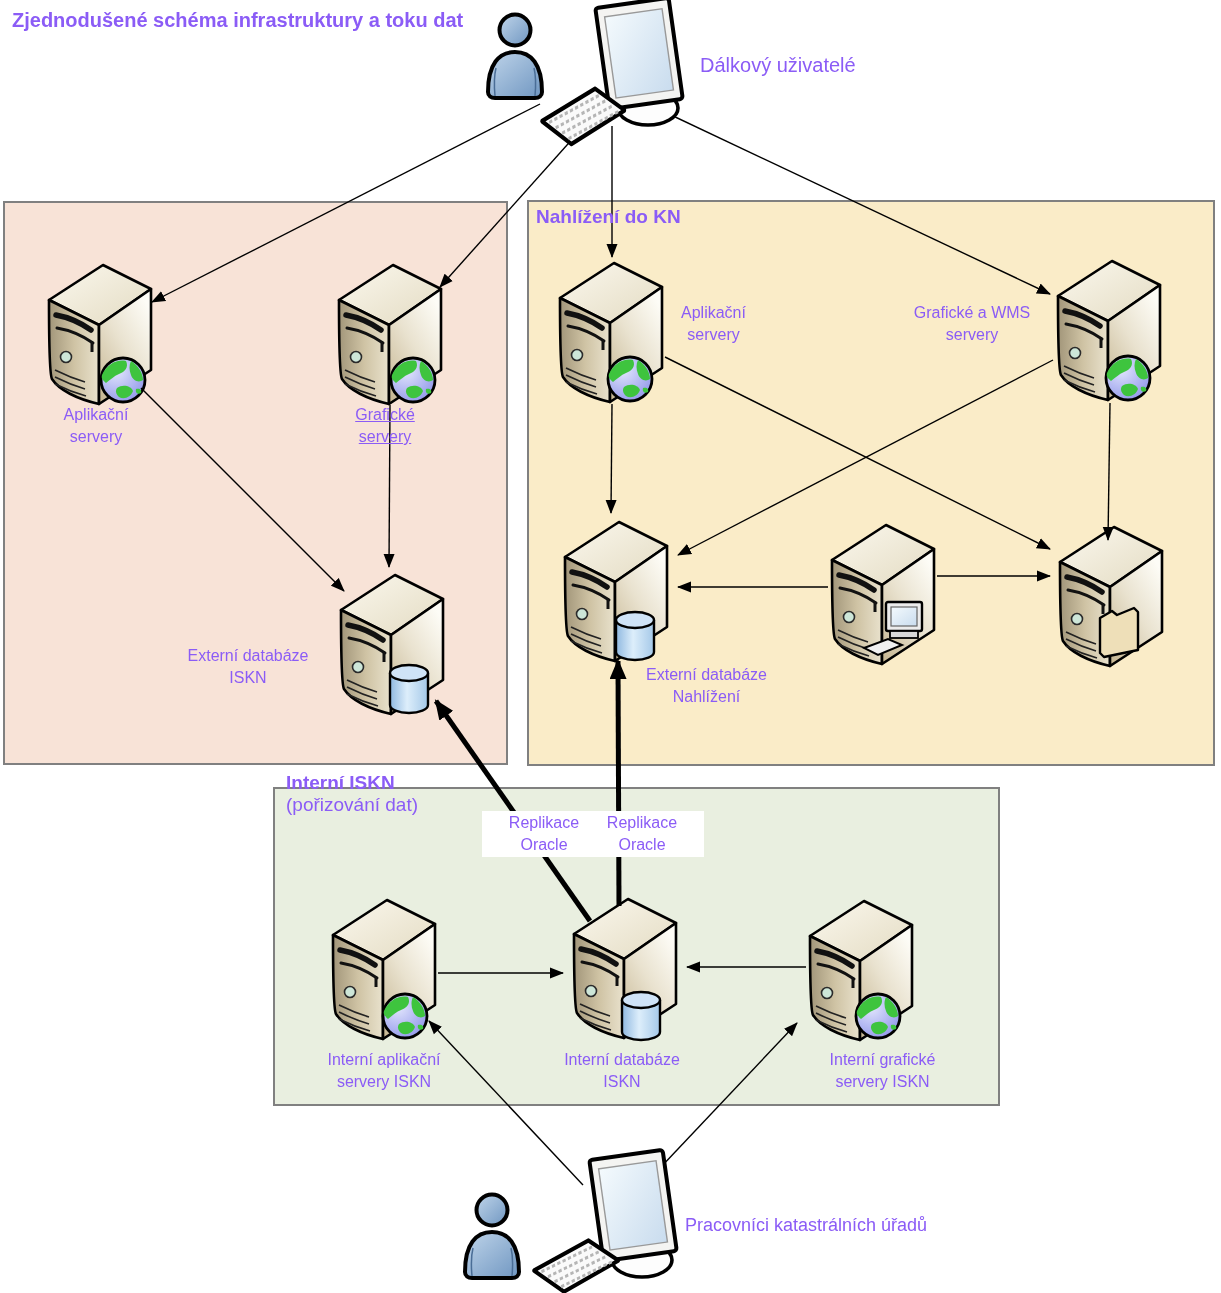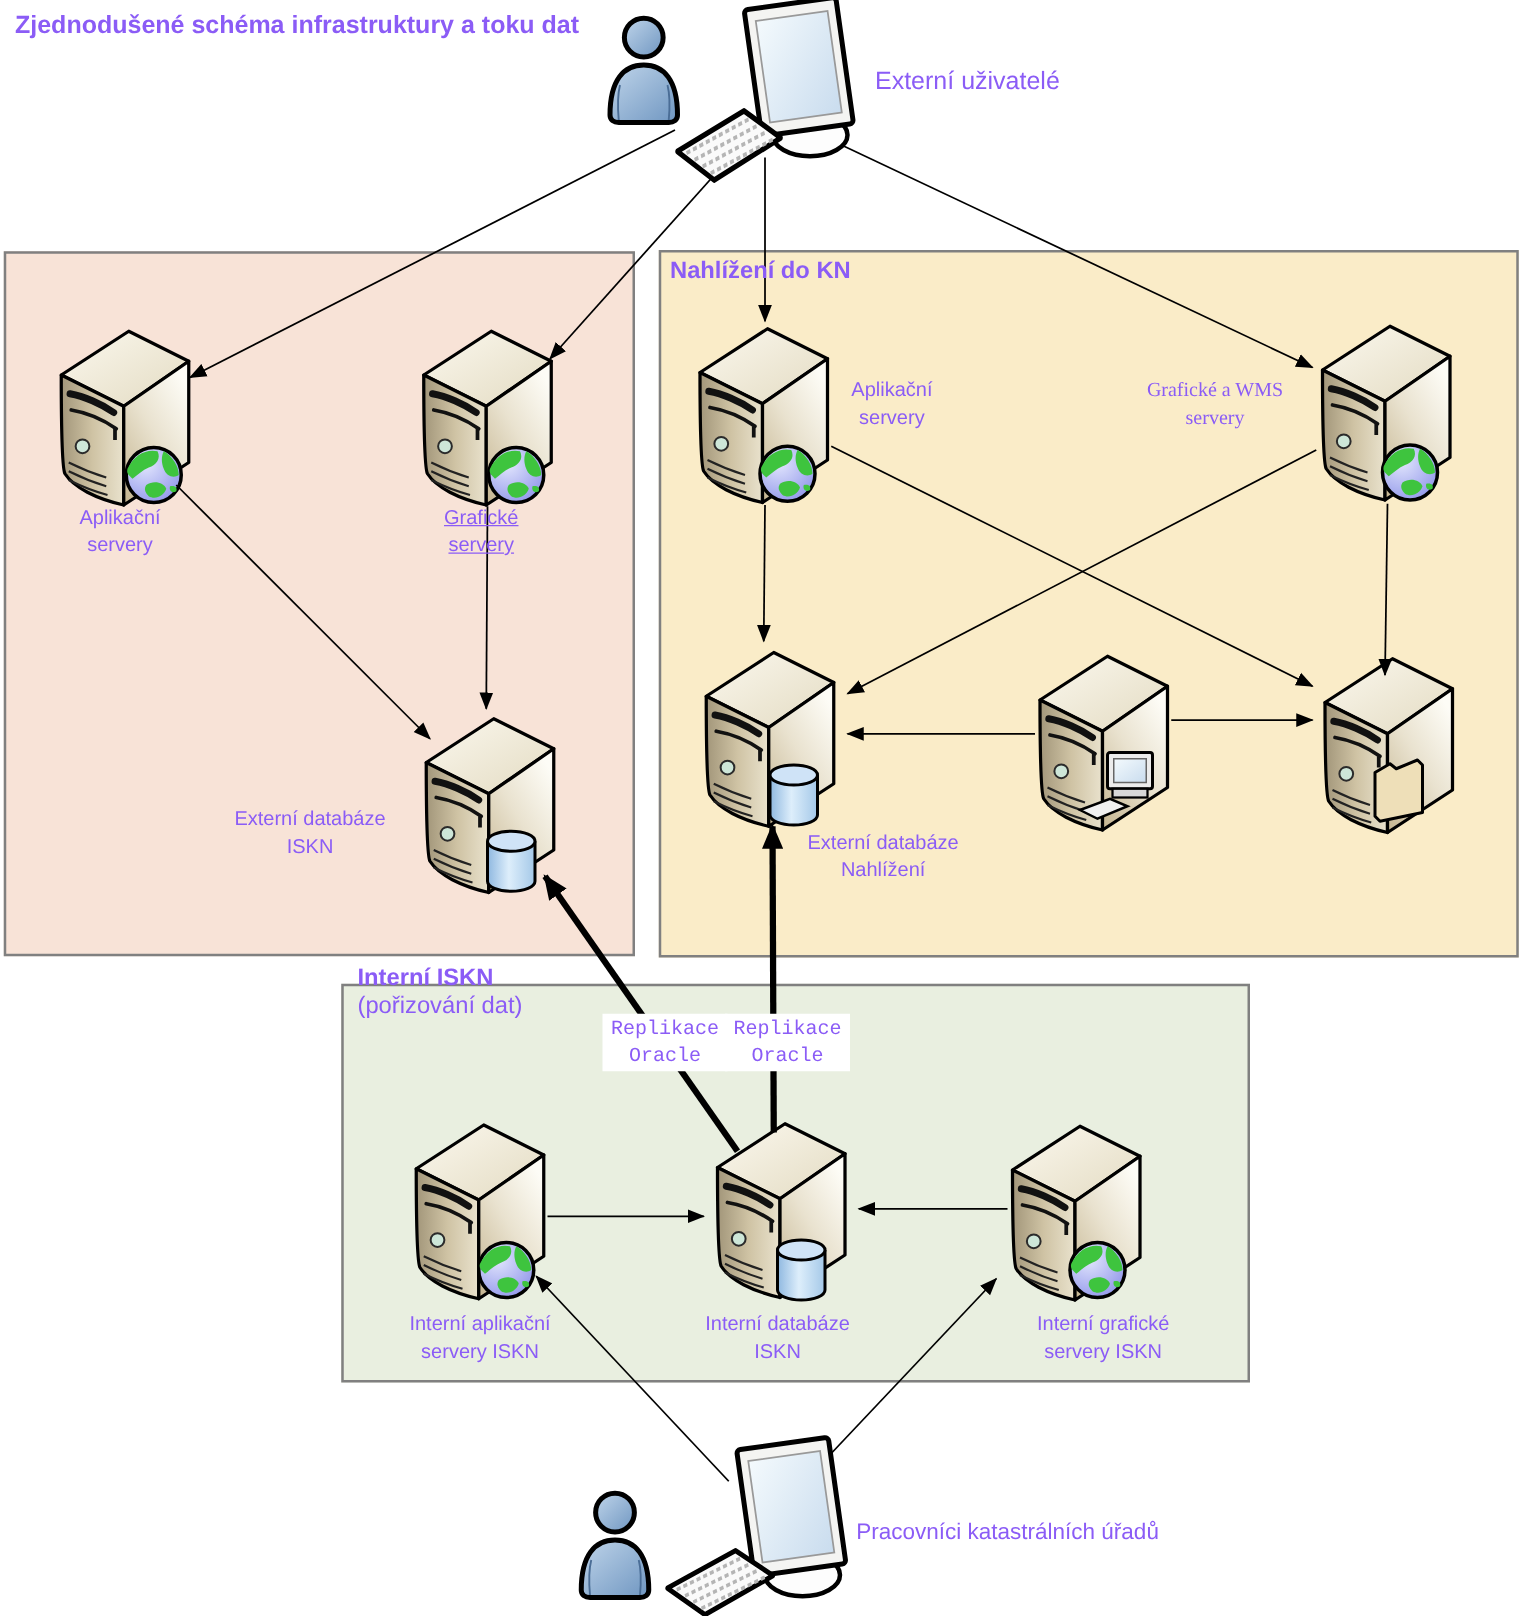--- a/index.html
+++ b/index.html
@@ -12,26 +12,26 @@
   #box-nah{left:527px;top:200px;width:688px;height:566px;background:var(--nahlizeni-bg,#faecc8);}
   #box-iskn{left:273px;top:787px;width:727px;height:319px;background:var(--iskn-bg,#e9efe0);}
   .overlay{position:absolute;left:0;top:0;z-index:2;}
   .lbl{position:absolute;z-index:3;text-align:center;font-size:16px;line-height:22px;white-space:nowrap;}
   .lbl .ln{display:block;}
   .zone-title{position:absolute;z-index:3;font-size:19px;font-weight:bold;line-height:22px;white-space:nowrap;}
   .zone-sub{font-weight:normal;display:block;}
   #title{position:absolute;left:12px;top:6px;z-index:3;font-size:20px;font-weight:bold;line-height:29px;white-space:nowrap;}
   #lbl-ext-users{left:700px;top:54px;font-size:20px;}
   #lbl-workers{left:685px;top:1214px;font-size:18px;}
-  .replbl{background:var(--replication-label-bg,#ffffff);padding:1px 6px;font-family:Liberation Mono, monospace;}
+  .replbl{background:var(--replication-label-bg,#ffffff);padding:1px 18px;}
   #lbl-dap-app{left:26px;top:404px;width:140px;}
   #lbl-dap-graf{left:315px;top:404px;width:140px;text-decoration:underline;}
   #lbl-dap-db{left:167px;top:645px;width:162px;}
   #lbl-nah-app{left:641px;top:302px;width:145px;}
-  #lbl-nah-wms{left:893px;top:302px;width:158px;font-family:Liberation Serif, serif;}
+  #lbl-nah-wms{left:893px;top:302px;width:158px;}
   #lbl-nah-db{left:624px;top:664px;width:165px;}
   #lbl-nah-gen{left:807px;top:672px;width:165px;}
   #lbl-nah-nas{left:1027px;top:653px;width:184px;}
   #lbl-iskn-app{left:304px;top:1049px;width:160px;}
   #lbl-iskn-db{left:542px;top:1049px;width:160px;}
   #lbl-iskn-graf{left:800px;top:1049px;width:165px;}
   #lbl-rep1{left:482px;top:811px;width:88px;}
   #lbl-rep2{left:580px;top:811px;width:88px;}
   #dap-title{left:17px;top:206px;}
   #nah-title{left:536px;top:206px;}
@@ -236,21 +236,21 @@
       <use href="#mntr" transform="translate(594,-2)"></use>
       <use href="#kbd" transform="translate(540,86) scale(0.92,1.35)"></use>
     </g>
     <g>
       <use href="#prsn" transform="translate(461,1192)"></use>
       <use href="#mntr" transform="translate(588,1150)"></use>
       <use href="#kbd" transform="translate(532,1238) scale(0.94,1.25)"></use>
     </g>
   </svg>
 
-  <div id="lbl-ext-users" class="lbl">Externí uživatelé</div>
+  <div id="lbl-ext-users" class="lbl">Dálkový uživatelé</div>
   <div id="lbl-workers" class="lbl">Pracovníci katastrálních úřadů</div>
 
   <div id="lbl-dap-app" class="lbl">
     <span class="ln">Aplikační</span>
     <span class="ln">servery</span>
   </div>
   <div id="lbl-dap-graf" class="lbl">
     <span class="ln">Grafické</span>
     <span class="ln">servery</span>
   </div>

